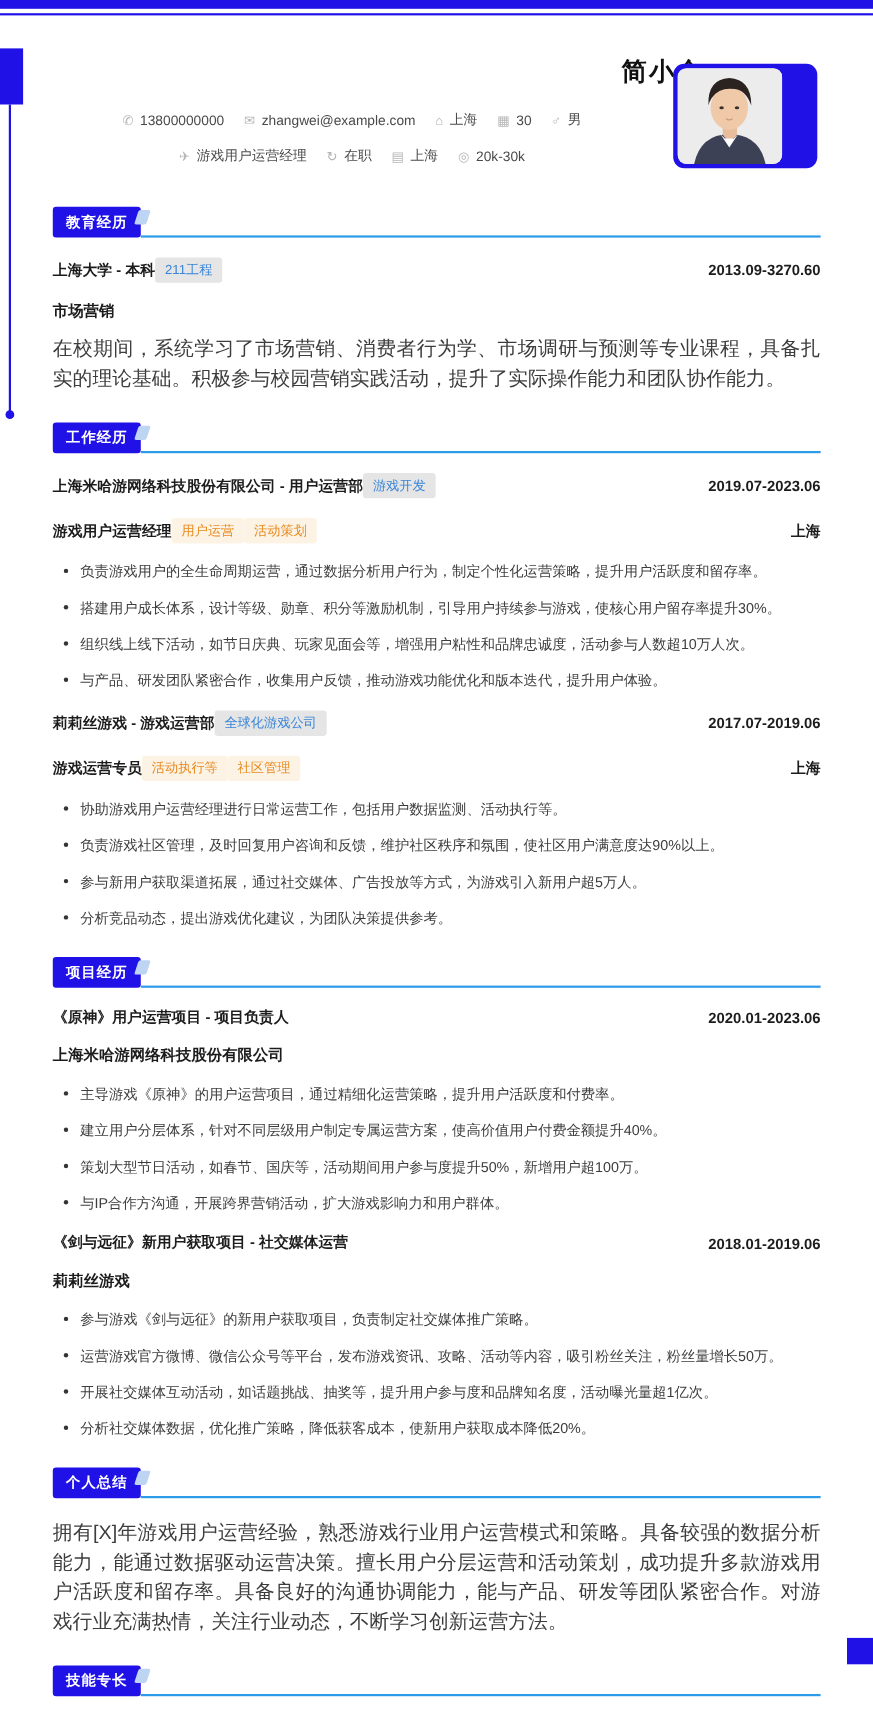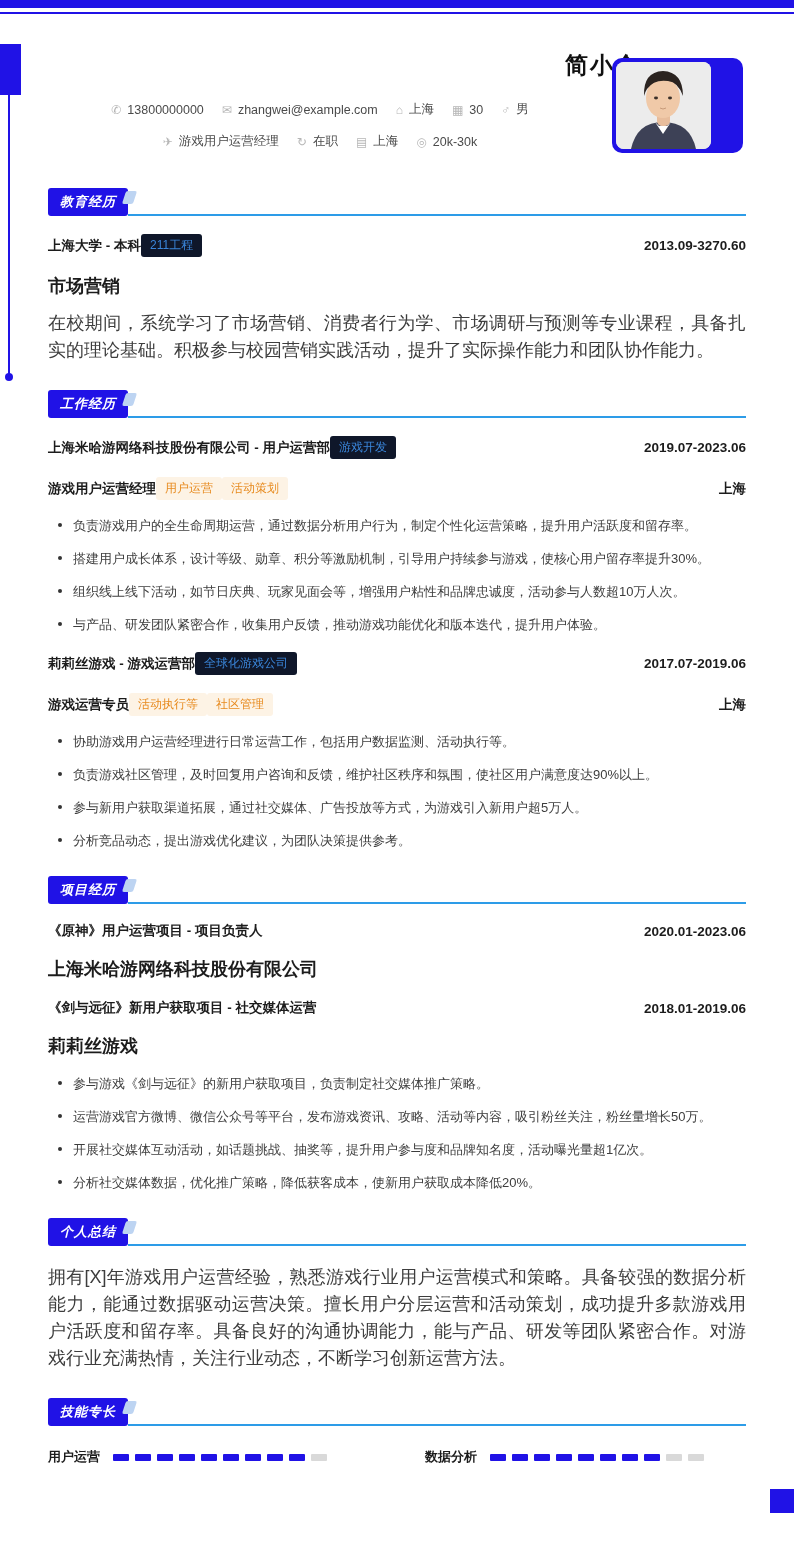--- a/index.html
+++ b/index.html
@@ -28,35 +28,35 @@
   .header{position:relative;margin-top:50px;height:112px;}
   .header-info{width:640px;text-align:right;}
   .name{font-size:23px;font-weight:bold;color:#111;margin:10px 0 20px;letter-spacing:2px;}
   .contact-row{display:flex;justify-content:center;gap:18px;font-size:12.5px;color:#4a4a4a;margin-bottom:15px;}
   .ci{display:flex;align-items:center;gap:6px;white-space:nowrap;}
   .ci .ic{color:#b6b6b6;font-size:12px;}
   .photo-box{position:absolute;top:8px;right:51px;width:131px;height:95px;background:var(--blue);border-radius:10px;}
   .photo{position:absolute;top:4px;left:4px;width:95px;height:87px;border-radius:8px;overflow:hidden;background:#ececec;}
   
   .content{padding:0 48px;position:relative;}
-  .sec-header{display:flex;align-items:flex-end;margin:26px 0 4px;font-style:italic;}
+  .sec-header{display:flex;align-items:flex-end;margin:26px 0 4px;}
   .badge{position:relative;z-index:1;background:var(--blue);color:#fff;font-size:13px;font-weight:bold;
     padding:5px 12px;border-radius:3px;letter-spacing:1px;}
   .badge::after{content:"";position:absolute;right:-7px;top:3px;width:11px;height:13px;
     background:var(--fold);transform:skewX(-18deg);z-index:-1;border-radius:2px;}
   .sec-line{flex:1;border-bottom:2px solid var(--line-blue);}
   .entry{margin-bottom:8px;}
   .row{display:flex;justify-content:space-between;align-items:center;margin-top:18px;}
   .row-left{display:flex;align-items:center;}
   .etitle{font-weight:bold;font-size:13.5px;color:var(--ink);}
   .date,.loc{font-weight:bold;font-size:13.5px;color:var(--ink);}
   .tag{font-size:12px;padding:3px 9px;border-radius:3px;white-space:nowrap;}
-  .tag-blue{background:#0f172a;color:#3a85d9;}
+  .tag-blue{background:#e5e5e5;color:#3a85d9;}
   .tag-orange{background:#fdf3e5;color:#e78a1e;}
-  .subtitle{font-weight:bold;font-size:18px;color:var(--ink);margin-top:17px;}
+  .subtitle{font-weight:bold;font-size:14px;color:var(--ink);margin-top:17px;}
   .desc{font-size:18px;color:var(--body);line-height:27px;margin-top:12px;text-align:justify;}
   ul.bullets{list-style:none;margin:16px 0 0;padding:0 0 0 10px;}
   .bullets li{position:relative;padding-left:15px;font-size:13px;color:var(--body);line-height:19px;margin-bottom:14px;}
   .bullets li::before{content:"";position:absolute;left:0;top:7px;width:4px;height:4px;border-radius:50%;background:#333;}
   
   .skills-grid{display:grid;grid-template-columns:1fr 1fr;column-gap:56px;row-gap:23px;margin-top:22px;}
   .skill{display:flex;align-items:center;gap:13px;}
   .skill-label{font-weight:bold;font-size:13px;color:var(--ink);white-space:nowrap;}
   .skill-bar{display:flex;gap:6px;align-items:center;}
   .seg{width:16px;height:7px;border-radius:1px;}
@@ -209,20 +209,26 @@
     <span class="badge">项目经历</span>
     <span class="sec-line"></span>
   </div>
 
   <div class="entry">
     <div class="row">
       <span class="etitle">《原神》用户运营项目 - 项目负责人</span>
       <span class="date">2020.01-2023.06</span>
     </div>
     <div class="subtitle">上海米哈游网络科技股份有限公司</div>
+    <ul class="bullets">
+      <li>主导游戏《原神》的用户运营项目，通过精细化运营策略，提升用户活跃度和付费率。</li>
+      <li>建立用户分层体系，针对不同层级用户制定专属运营方案，使高价值用户付费金额提升40%。</li>
+      <li>策划大型节日活动，如春节、国庆等，活动期间用户参与度提升50%，新增用户超100万。</li>
+      <li>与IP合作方沟通，开展跨界营销活动，扩大游戏影响力和用户群体。</li>
+    </ul>
   </div>
 
   <div class="entry">
     <div class="row">
       <span class="etitle">《剑与远征》新用户获取项目 - 社交媒体运营</span>
       <span class="date">2018.01-2019.06</span>
     </div>
     <div class="subtitle">莉莉丝游戏</div>
     <ul class="bullets">
       <li>参与游戏《剑与远征》的新用户获取项目，负责制定社交媒体推广策略。</li>

